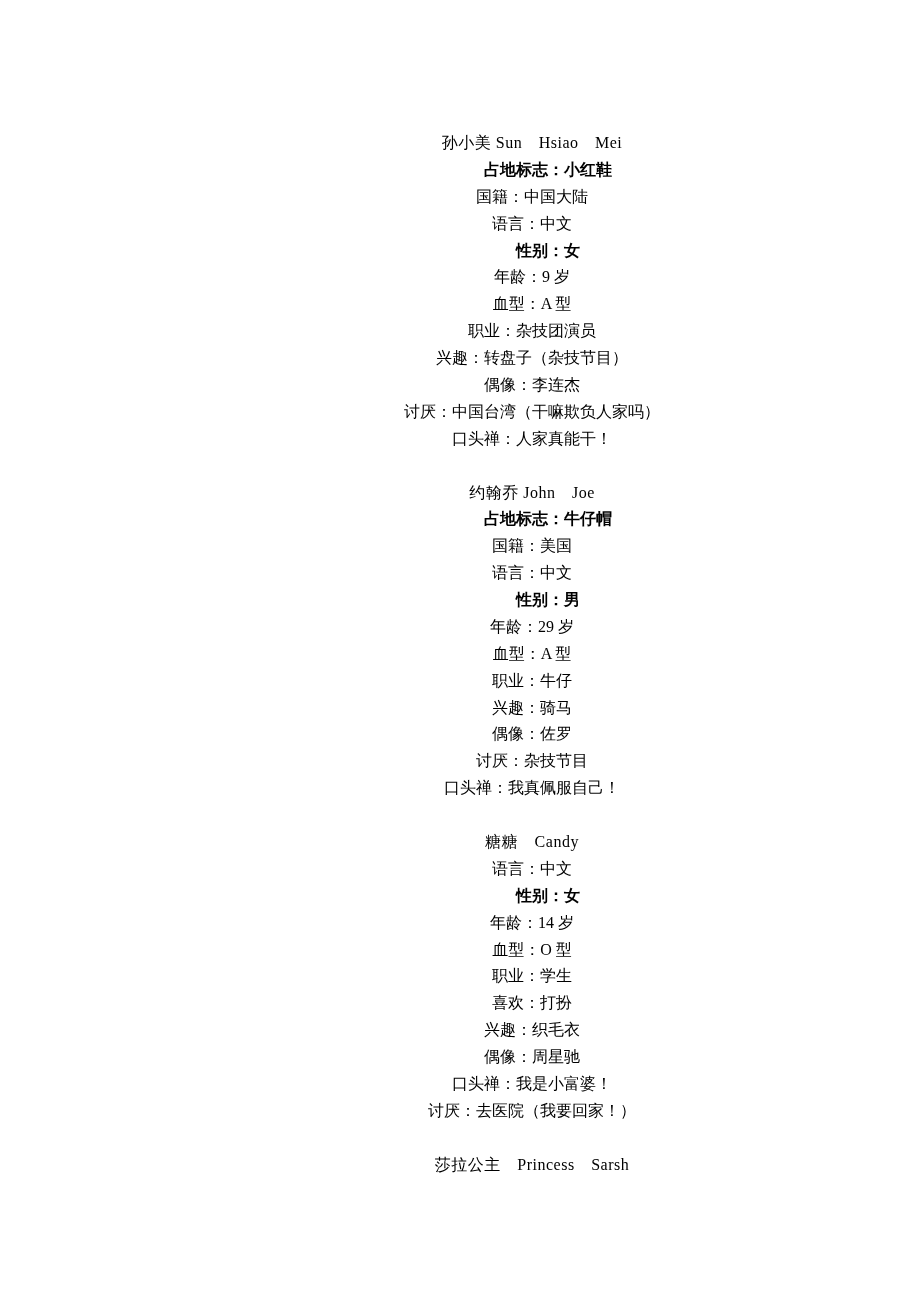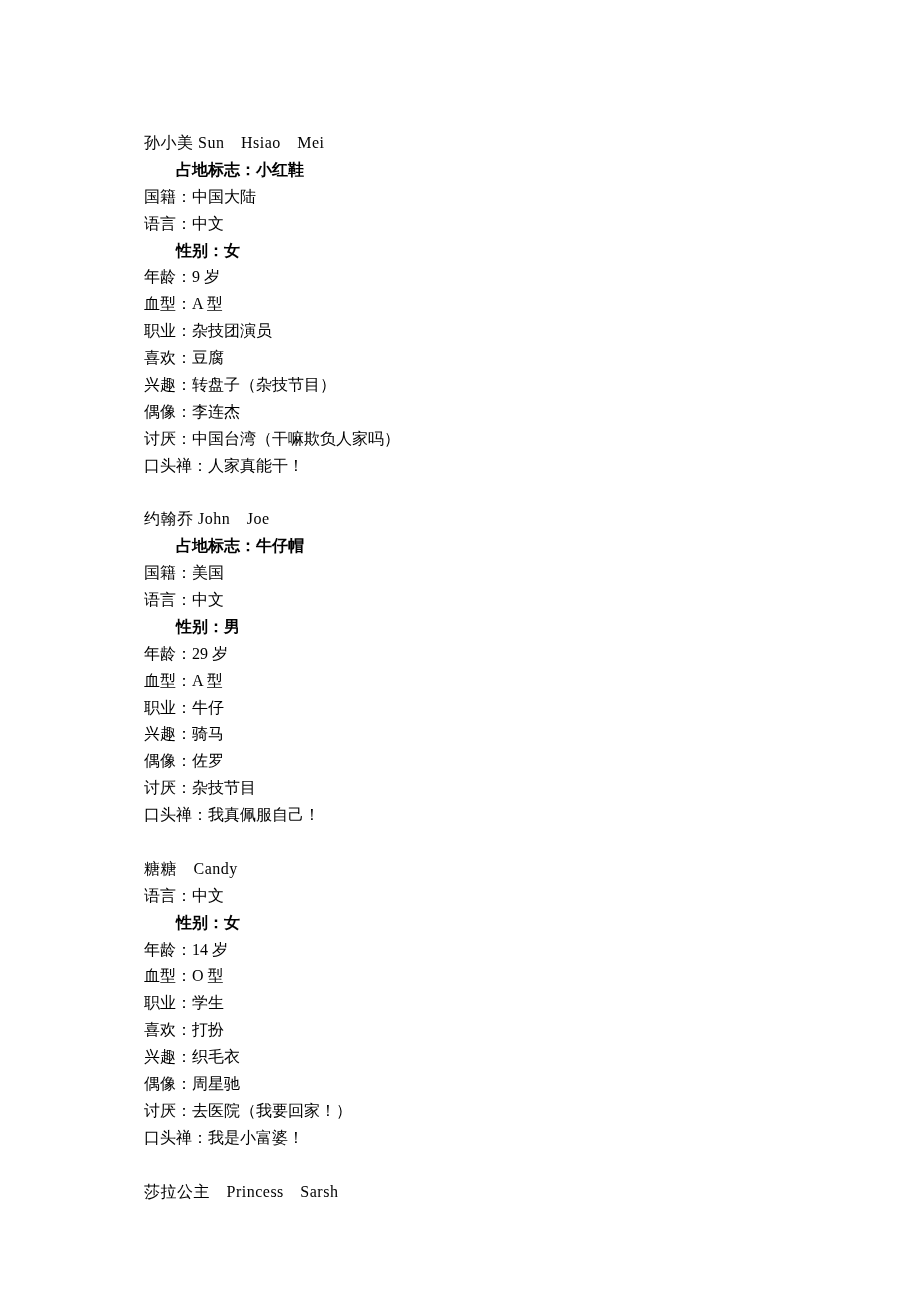--- a/index.html
+++ b/index.html
@@ -9,20 +9,21 @@
     font-family: "SimSun", "宋体", serif;
     font-size: 16px;
     color: #000;
     line-height: 1.68;
   }
   .page {
     width: 920px;
     min-height: 1302px;
     padding: 130px 0 16px 144px;
     box-sizing: border-box;
+    text-align: center;
   }
   .character {
     margin-bottom: 27px;
   }
   .title-line {
     letter-spacing: 0.5px;
   }
   .indent {
     padding-left: 2em;
     font-weight: bold;
@@ -46,21 +47,20 @@
     </div>
     <div class="field indent">
       <span class="label">占地标志：</span><span class="value">小红鞋</span>
     </div>
     <div class="field"><span class="label">国籍：</span><span class="value">中国大陆</span></div>
     <div class="field"><span class="label">语言：</span><span class="value">中文</span></div>
     <div class="field indent"><span class="label">性别：</span><span class="value">女</span></div>
     <div class="field"><span class="label">年龄：</span><span class="value">9 岁</span></div>
     <div class="field"><span class="label">血型：</span><span class="value">A 型</span></div>
     <div class="field"><span class="label">职业：</span><span class="value">杂技团演员</span></div>
-    <div class="field"><span class="label">喜欢：</span><span class="value">豆腐</span></div>
     <div class="field"><span class="label">兴趣：</span><span class="value">转盘子（杂技节目）</span></div>
     <div class="field"><span class="label">偶像：</span><span class="value">李连杰</span></div>
     <div class="field"><span class="label">讨厌：</span><span class="value">中国台湾（干嘛欺负人家吗）</span></div>
     <div class="field"><span class="label">口头禅：</span><span class="value">人家真能干！</span></div>
   </div>
 
   <div class="character">
     <div class="title-line">
       <span>约翰乔</span> <span>John　Joe</span>
     </div>
@@ -84,21 +84,21 @@
       <span>糖糖</span><span>　Candy</span>
     </div>
     <div class="field"><span class="label">语言：</span><span class="value">中文</span></div>
     <div class="field indent"><span class="label">性别：</span><span class="value">女</span></div>
     <div class="field"><span class="label">年龄：</span><span class="value">14 岁</span></div>
     <div class="field"><span class="label">血型：</span><span class="value">O 型</span></div>
     <div class="field"><span class="label">职业：</span><span class="value">学生</span></div>
     <div class="field"><span class="label">喜欢：</span><span class="value">打扮</span></div>
     <div class="field"><span class="label">兴趣：</span><span class="value">织毛衣</span></div>
     <div class="field"><span class="label">偶像：</span><span class="value">周星驰</span></div>
+    <div class="field"><span class="label">口头禅：</span><span class="value">我是小富婆！</span></div>
     <div class="field"><span class="label">讨厌：</span><span class="value">去医院（我要回家！）</span></div>
-    <div class="field"><span class="label">口头禅：</span><span class="value">我是小富婆！</span></div>
   </div>
 
   <div class="title-line">
     <span>莎拉公主</span><span>　Princess　Sarsh</span>
   </div>
 
 </div>
 
 </body></html>

